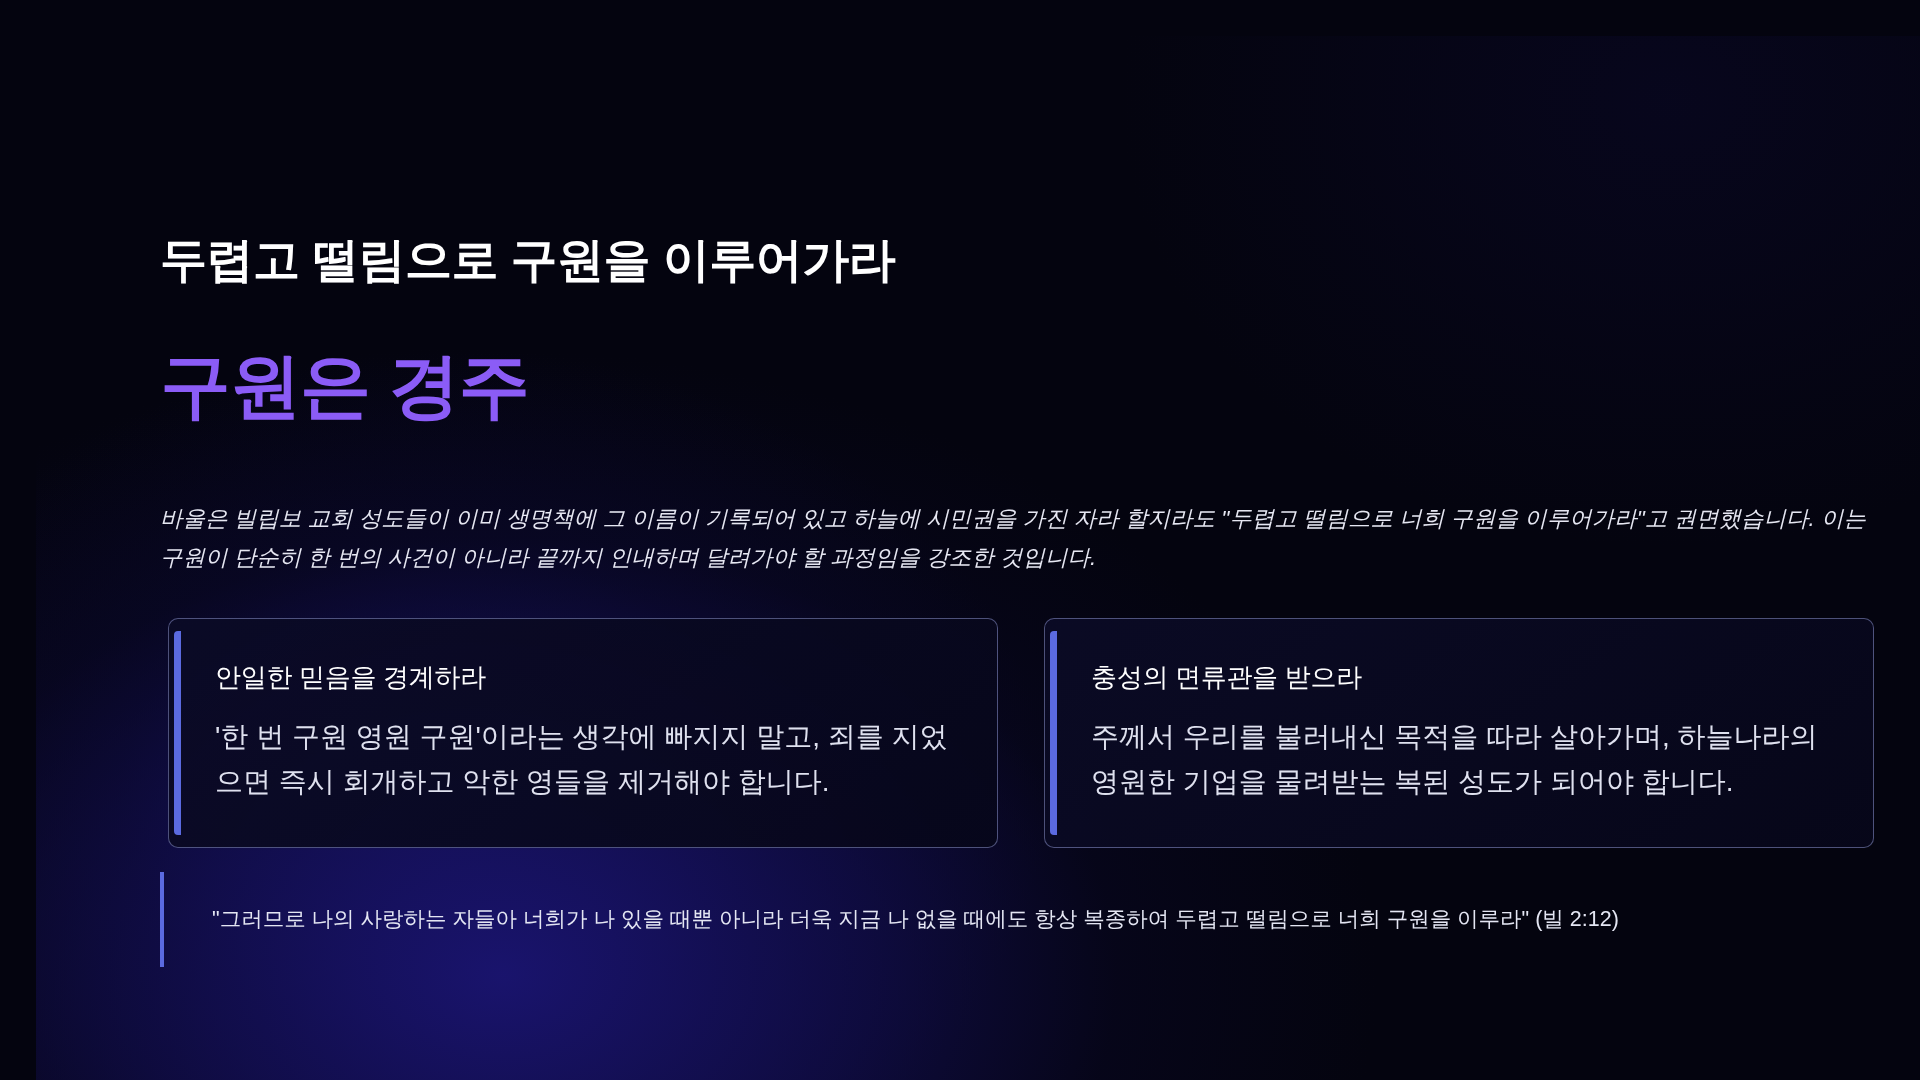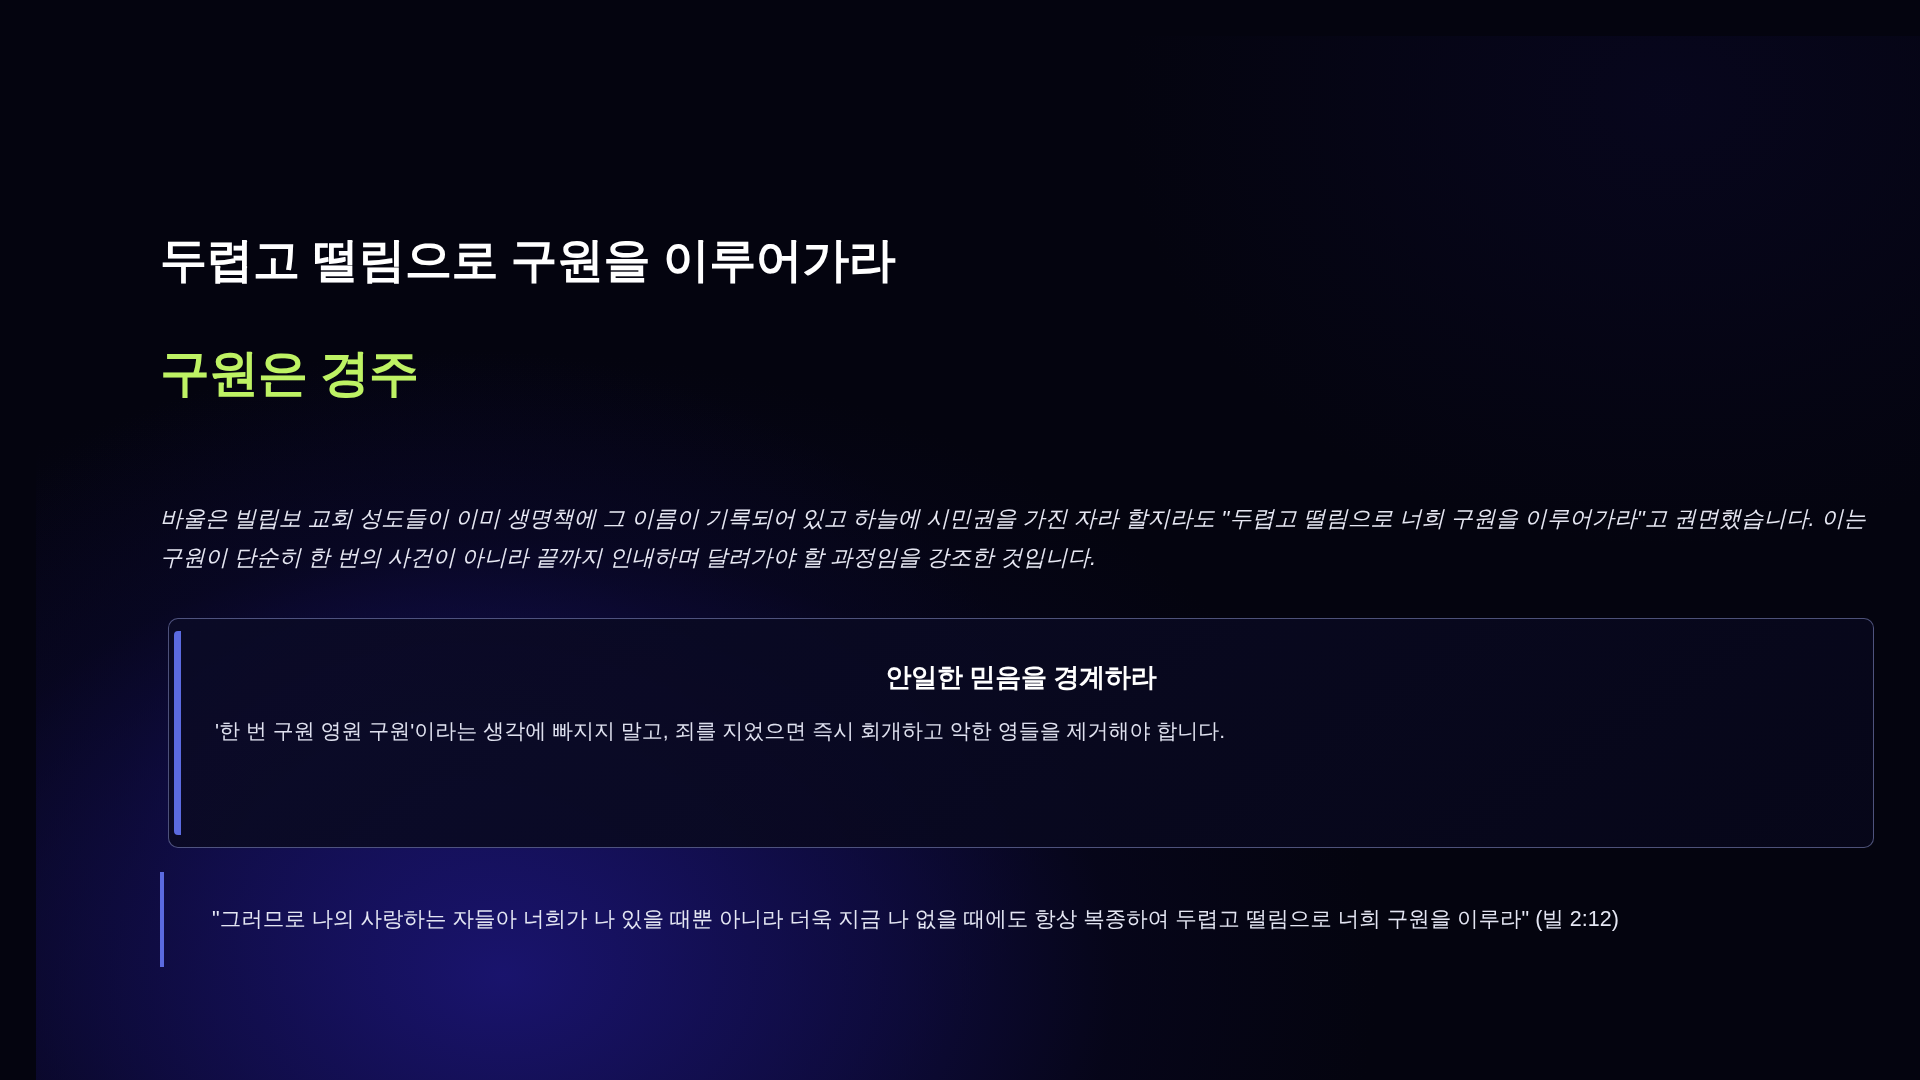--- a/index.html
+++ b/index.html
@@ -81,25 +81,25 @@
     letter-spacing: -0.5px;
     line-height: 1.2;
     color: #ffffff;
     white-space: nowrap;
   }
 
   .main-title {
     position: absolute;
     left: 100px;
     top: 285px;
-    font-size: 50px;
+    font-size: 71px;
     font-weight: 700;
     letter-spacing: -1px;
     line-height: 1.15;
-    color: #bef264;
+    color: #8b5cf6;
     white-space: nowrap;
   }
 
   .lead-paragraph {
     position: absolute;
     left: 100px;
     top: 440px;
     width: 1725px;
     font-size: 22.5px;
     line-height: 1.72;
@@ -132,29 +132,28 @@
     position: absolute;
     left: -7px;
     top: 0;
     bottom: 0;
     width: 7px;
     border-radius: 4px 0 0 4px;
     background: #5b6ae0;
   }
   .card-title {
     font-size: 26px;
-    font-weight: 700;
+    font-weight: 400;
     color: #ffffff;
     letter-spacing: -0.3px;
     margin-bottom: 20px;
     line-height: 1.25;
-    text-align: center;
   }
   .card-body {
-    font-size: 21px;
+    font-size: 28px;
     line-height: 1.62;
     color: #dfe1ef;
     font-weight: 400;
   }
 
   
   .quote-block {
     position: absolute;
     left: 100px;
     top: 812px;
@@ -191,20 +190,25 @@
 
     <div class="cards-row">
 
       <div class="card">
         <div class="card-accent"></div>
         <div class="card-title">안일한 믿음을 경계하라</div>
         <div class="card-body">'한 번 구원 영원 구원'이라는 생각에 빠지지 말고, 죄를 지었으면 즉시 회개하고 악한 영들을 제거해야 합니다.</div>
       </div>
 
 
+      <div class="card">
+        <div class="card-accent"></div>
+        <div class="card-title">충성의 면류관을 받으라</div>
+        <div class="card-body">주께서 우리를 불러내신 목적을 따라 살아가며, 하늘나라의 영원한 기업을 물려받는 복된 성도가 되어야 합니다.</div>
+      </div>
 
     </div>
 
     <div class="quote-block">
       <div class="quote-text">"그러므로 나의 사랑하는 자들아 너희가 나 있을 때뿐 아니라 더욱 지금 나 없을 때에도 항상 복종하여 두렵고 떨림으로 너희 구원을 이루라" (빌 2:12)</div>
     </div>
 
   </div>
 </div>
 

